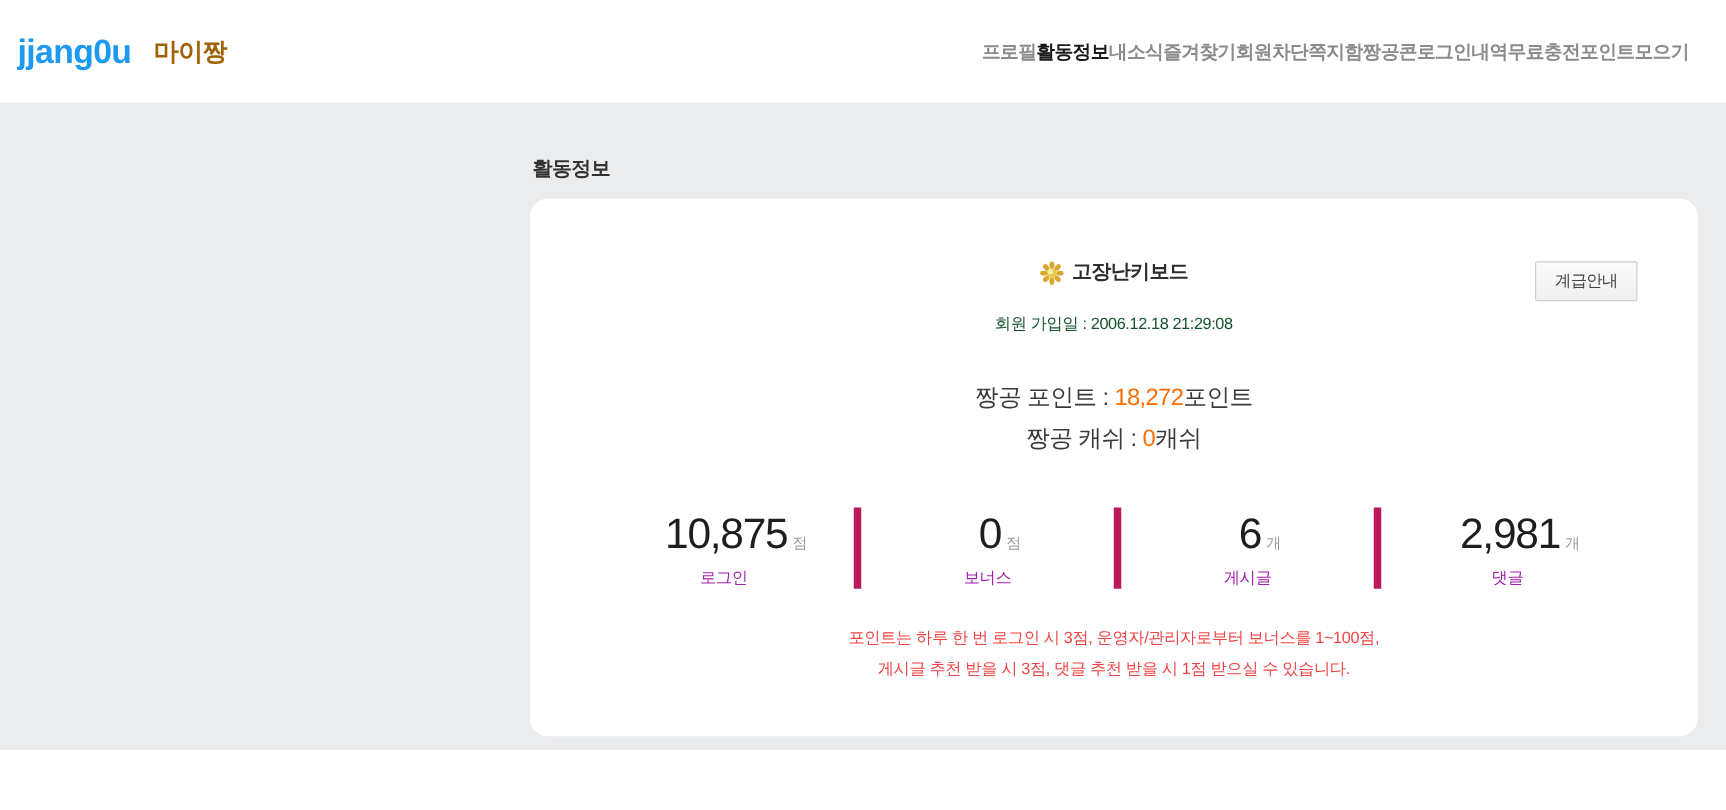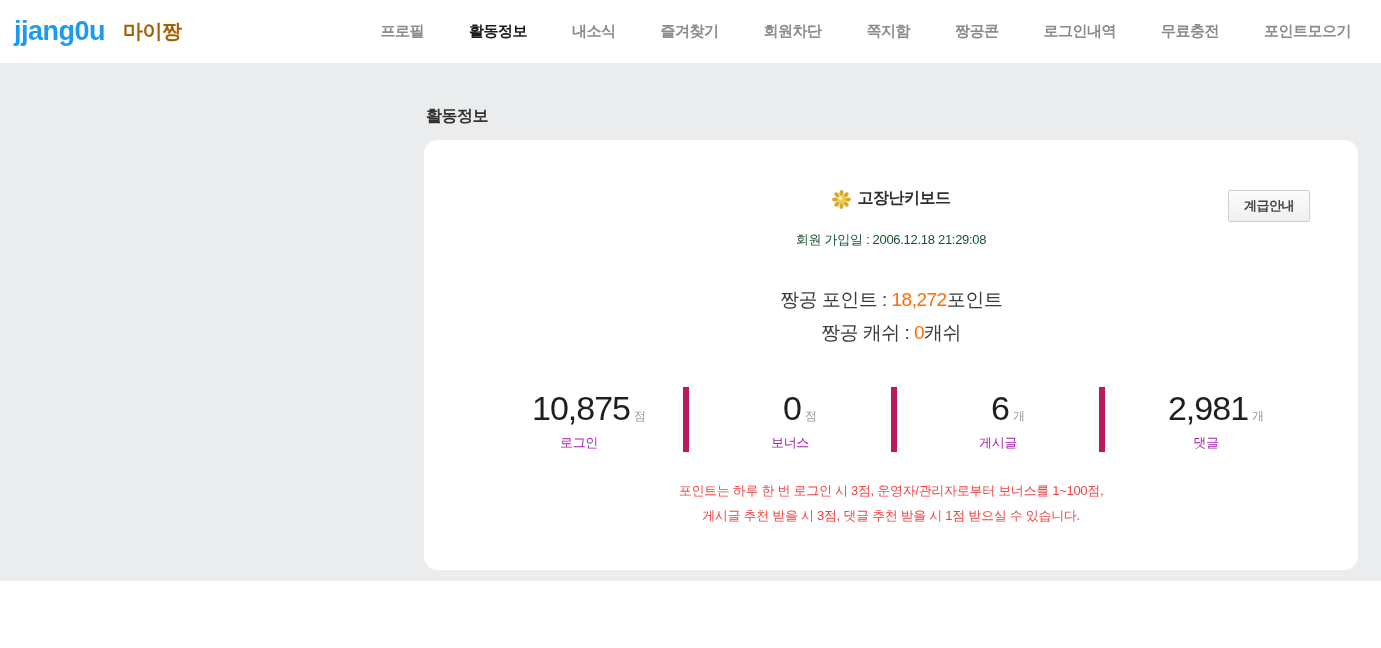--- a/index.html
+++ b/index.html
@@ -5,21 +5,21 @@
   * { margin: 0; padding: 0; box-sizing: border-box; }
   html, body { width: 1381px; height: 648px; overflow: hidden; }
   body {
     font-family: "Liberation Sans", "DejaVu Sans", sans-serif;
     background: #ffffff;
     color: #222;
   }
 
   
   .header {
-    height: 63px;
+    height: 82px;
     background: #ffffff;
     display: flex;
     align-items: center;
     padding: 0 30px 0 14px;
   }
   .logo {
     font-size: 27px;
     font-weight: bold;
     color: #1b9af0;
     letter-spacing: -0.5px;
@@ -28,21 +28,20 @@
   .site-title {
     font-size: 20px;
     font-weight: bold;
     color: #a16207;
     margin-left: 18px;
     letter-spacing: -0.5px;
   }
   .nav {
     margin-left: auto;
     display: flex;
-    gap: 45px;
     align-items: center;
   }
   .nav-item {
     font-size: 15px;
     font-weight: bold;
     color: #8b8b8b;
     letter-spacing: -0.5px;
     cursor: pointer;
     white-space: nowrap;
   }
@@ -96,21 +95,20 @@
     right: 48px;
     font-family: "Liberation Sans", "DejaVu Sans", sans-serif;
     font-size: 13px;
     color: #444;
     letter-spacing: -0.5px;
     background: linear-gradient(#fbfbfb, #f0f0f0);
     border: 1px solid #cfcfcf;
     border-radius: 2px;
     padding: 6px 15px;
     cursor: pointer;
-    font-weight: bold;
   }
   .join-date {
     font-size: 13px;
     color: #14532d;
     letter-spacing: -0.3px;
     margin-bottom: 34px;
   }
   .points-block { line-height: 33px; margin-bottom: 38px; }
   .points-line {
     font-size: 19px;

